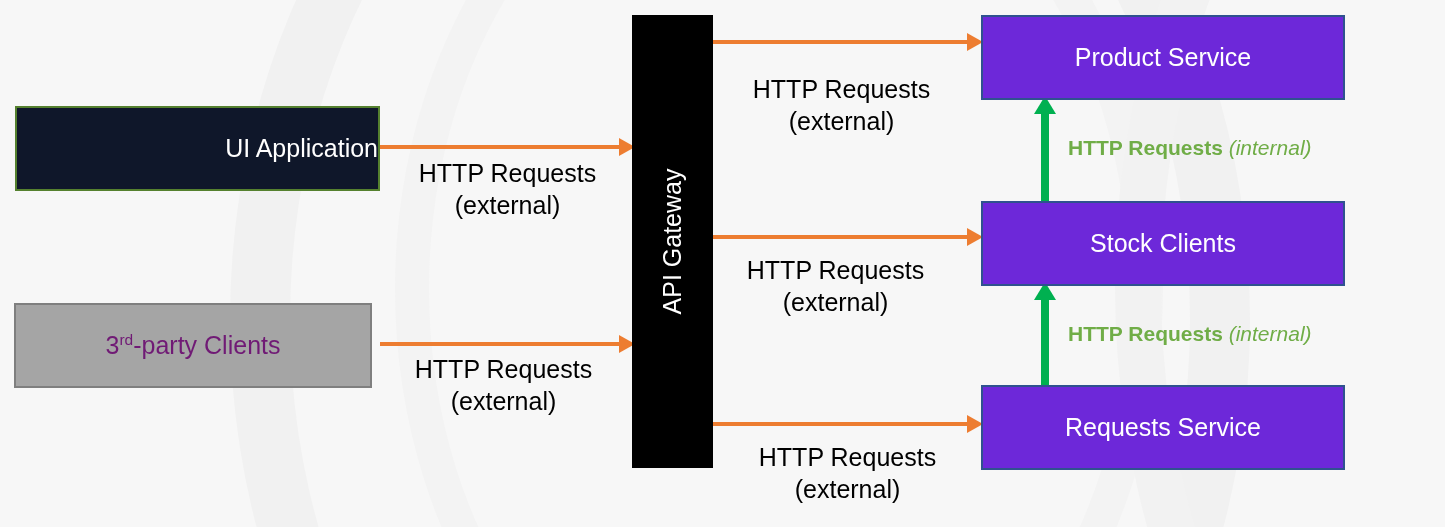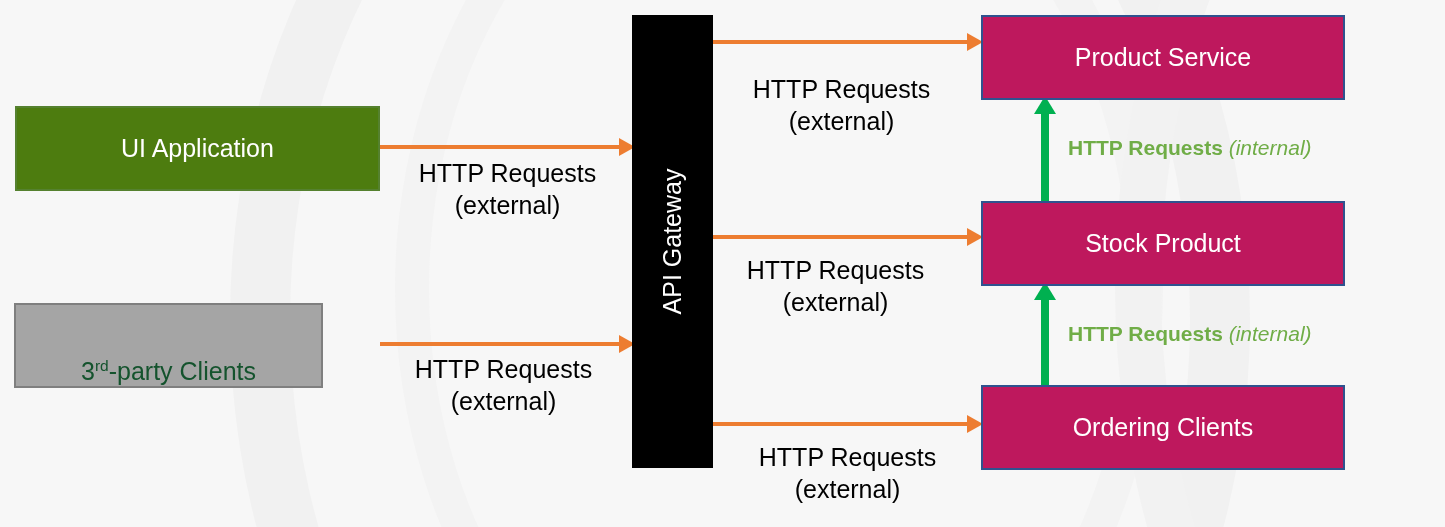--- a/index.html
+++ b/index.html
@@ -47,33 +47,33 @@
     display: flex;
     align-items: center;
     justify-content: center;
     text-align: center;
   }
 
   
   .node-ui {
     left: 15px; top: 106px;
     width: 365px; height: 85px;
-    background: #4d7c0f;
+    background: #0f172a;
     border: 2px solid #55812f;
     color: #ffffff;
     font-size: 25px;
+    justify-content: flex-end;
   }
   .node-clients {
     left: 14px; top: 303px;
-    width: 309px; height: 85px;
+    width: 358px; height: 85px;
     background: #a5a5a5;
     border: 2px solid #7f7f7f;
-    color: #14532d;
-    font-size: 25px;
-    align-items: flex-end;
+    color: #701a75;
+    font-size: 25px;
   }
   .node-clients sup {
     font-size: 0.62em;
     vertical-align: super;
     line-height: 0;
   }
 
   
   .node-gateway {
     left: 632px; top: 15px;
@@ -84,21 +84,21 @@
   }
   .node-gateway .vtext {
     transform: rotate(-90deg);
     white-space: nowrap;
   }
 
   
   .node-service {
     left: 981px;
     width: 364px; height: 85px;
-    background: #be185d;
+    background: #6d28d9;
     border: 2px solid #2f528f;
     color: #ffffff;
     font-size: 25px;
   }
   .node-product  { top: 15px; }
   .node-stock    { top: 201px; }
   .node-ordering { top: 385px; }
 
   
   .conn {
@@ -195,25 +195,25 @@
 
   <div class="node node-gateway">
     <span class="vtext">API Gateway</span>
   </div>
 
   <div class="node node-service node-product">
     <span>Product Service</span>
   </div>
 
   <div class="node node-service node-stock">
-    <span>Stock Product</span>
+    <span>Stock Clients</span>
   </div>
 
   <div class="node node-service node-ordering">
-    <span>Ordering Clients</span>
+    <span>Requests Service</span>
   </div>
 
   <div class="label" style="left:385px; top:157px; width:245px;">
     <div>HTTP Requests</div>
     <div class="ital">(external)</div>
   </div>
 
   <div class="label" style="left:381px; top:353px; width:245px;">
     <div>HTTP Requests</div>
     <div class="ital">(external)</div>

